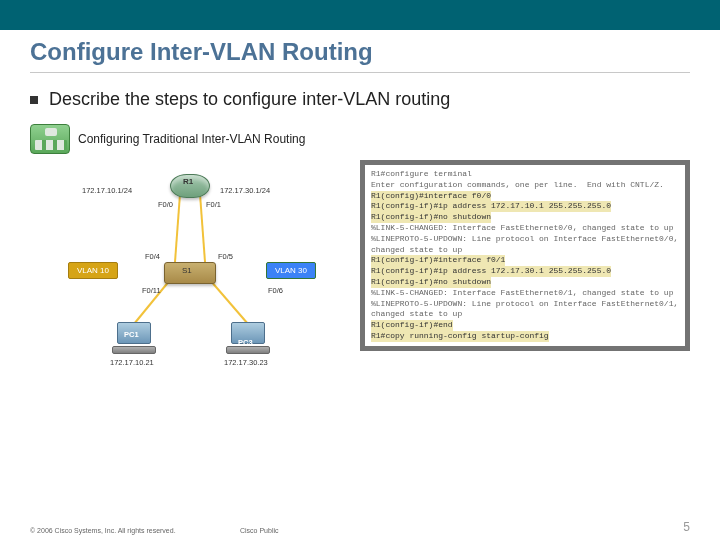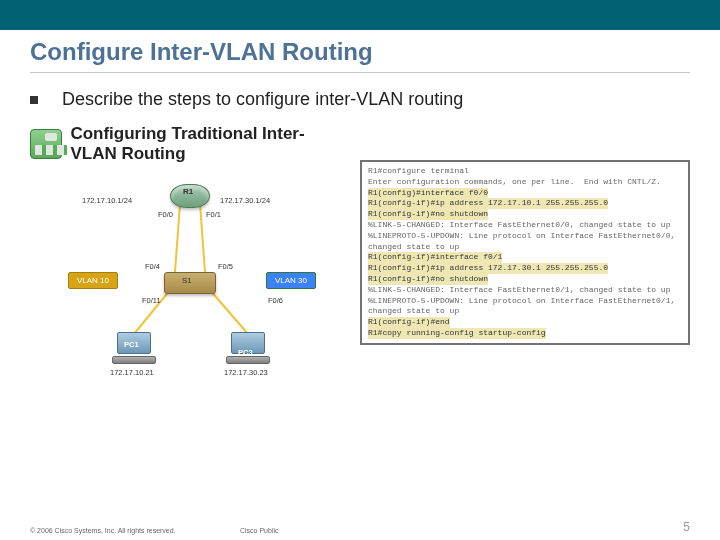--- a/index.html
+++ b/index.html
@@ -22,21 +22,21 @@
     padding: 8px 30px 4px 30px;
   }
   .rule {
     height: 1px;
     background: #c8c8c8;
     margin: 2px 30px 10px 30px;
   }
   .bullet {
     display: flex;
     align-items: flex-start;
-    gap: 24px;
+    gap: 11px;
     padding: 6px 30px 10px 30px;
     font-size: 18px;
     color: #222;
   }
   .bullet .sq {
     width: 8px; height: 8px;
     background: #333;
     margin-top: 7px;
     flex: none;
   }
@@ -72,22 +72,22 @@
   }
   .sub-icon::after {
     content: "";
     position: absolute;
     bottom: 3px; left: 4px;
     width: 32px; height: 10px;
     background: repeating-linear-gradient(90deg,#dfe8df 0 7px,#5aa85a 7px 11px);
     border-radius: 1px;
   }
   .subheader-text {
-    font-weight: bold;
-    font-size: 17px;
+    font-weight: normal;
+    font-size: 12px;
     color: #222;
   }
   .diagram {
     position: relative;
     width: 320px;
     height: 230px;
   }
   .diagram svg { position: absolute; inset: 0; }
   .router {
     position: absolute;
@@ -162,21 +162,21 @@
     border: 1px solid #2c2c34;
     text-align: center;
     margin-top: 6px;
     margin-right: 6px;
   }
   .right {
     flex: 1;
     margin-top: 40px;
   }
   .terminal {
-    border: 2px solid #737373;
+    border: 5px solid #737373;
     font-family: "Courier New", monospace;
     font-size: 8px;
     line-height: 1.35;
     color: #666;
     background: #fff;
     padding: 4px 6px;
     white-space: pre-wrap;
     word-break: break-all;
   }
   .terminal .hl {

